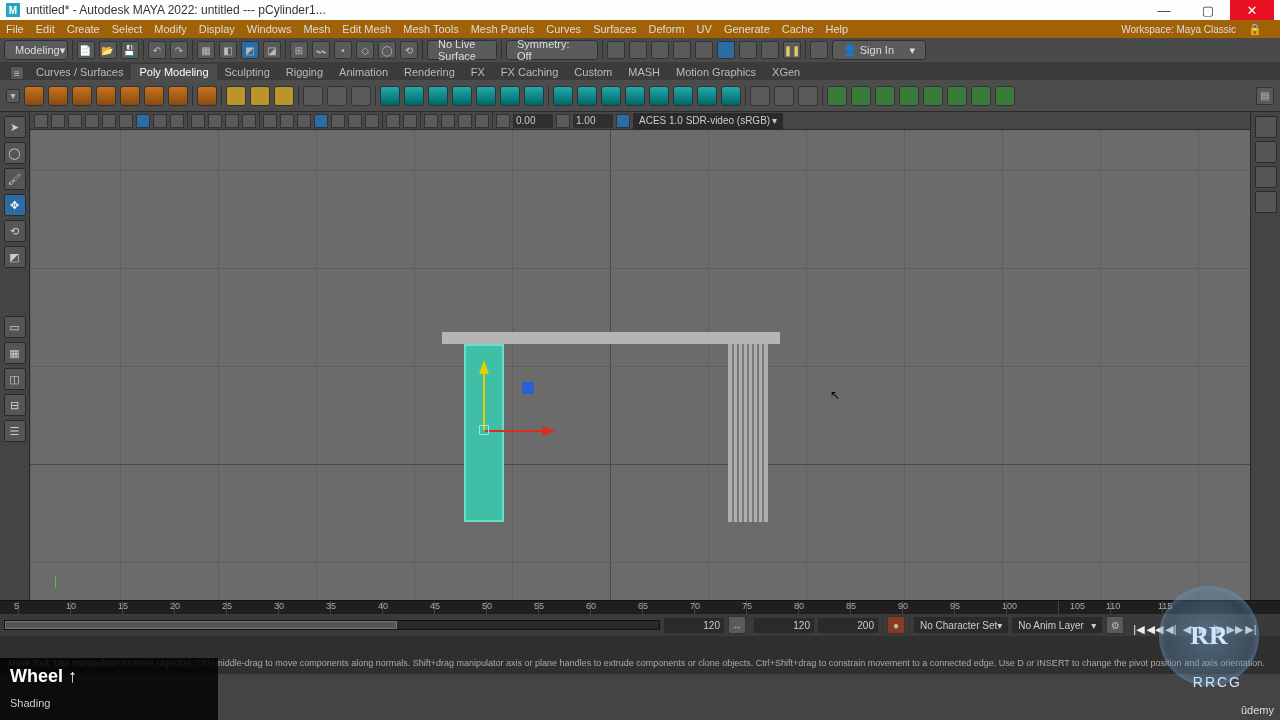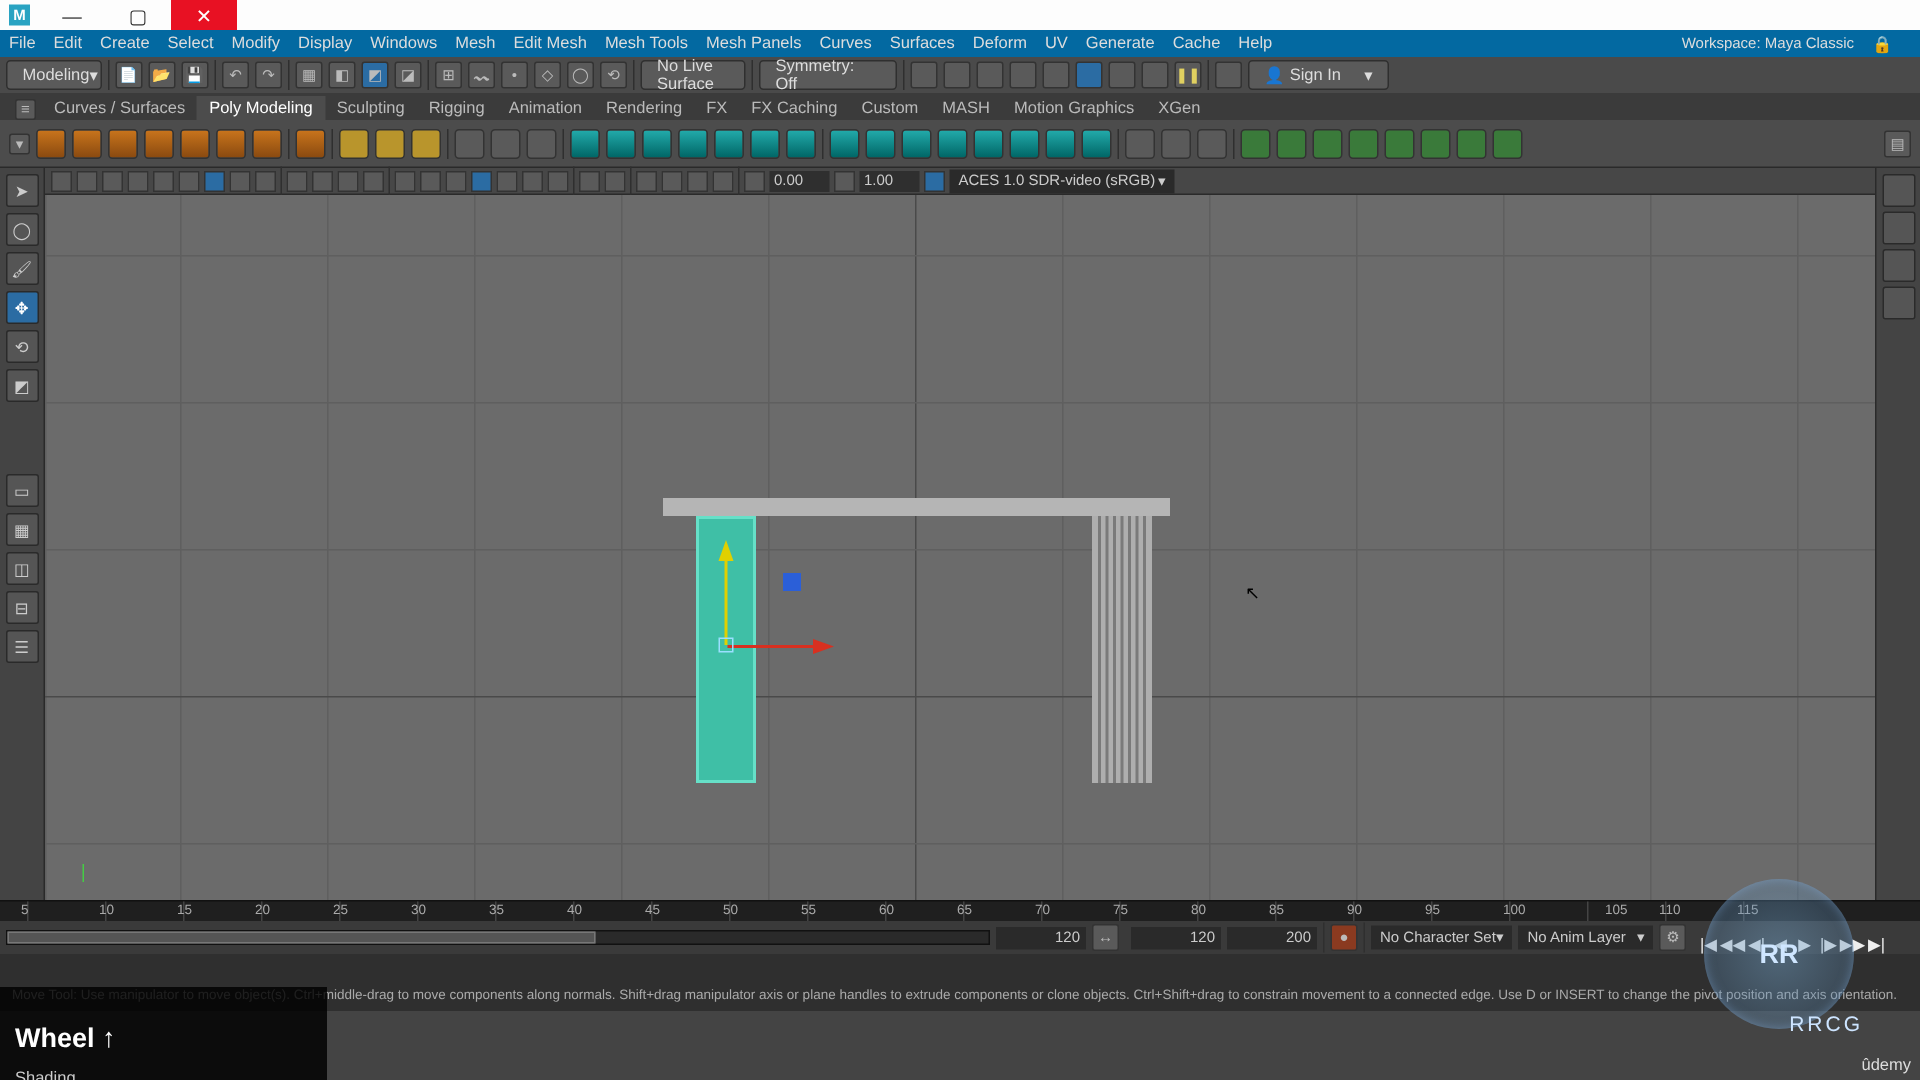--- a/index.html
+++ b/index.html
@@ -3,21 +3,21 @@
 <meta charset="utf-8">
 <style>
   * { box-sizing: border-box; margin: 0; padding: 0; }
   body { width:1280px; height:720px; background:#444; font-family:Arial,Helvetica,sans-serif; font-size:11px; color:#ccc; overflow:hidden; user-select:none; }
   .titlebar { height:20px; background:#fdfdfd; color:#333; display:flex; align-items:center; padding:0 6px; font-size:12px; }
   .titlebar .icon { width:14px; height:14px; background:#29a3c2; margin-right:6px; display:flex; align-items:center; justify-content:center; color:#fff; font-weight:bold; font-size:10px; }
   .titlebar .title { flex:1; }
   .winbtns { display:flex; gap:0; }
   .winbtn { width:44px; height:20px; display:flex; align-items:center; justify-content:center; font-size:13px; }
   .winbtn.close { background:#e81123; color:#fff; }
-  .menubar { height:18px; background:#0369a1; color:#ddd; display:flex; align-items:center; padding:0 6px; font-size:11px;justify-content:center; }
+  .menubar { height:18px; background:#a16207; color:#ddd; display:flex; align-items:center; padding:0 6px; font-size:11px;justify-content:center; }
   .menubar span { margin-right:12px; }
   .menubar .right { margin-left:auto; font-size:10px; }
   .menubar .lock { width:14px; height:14px; display:flex; align-items:center; justify-content:center; }
   .toolbar1 { height:24px; background:#4a4a4a; display:flex; align-items:center; padding:0 4px; gap:4px; position:relative; }
   .pill { height:20px; background:#5a5a5a; border:1px solid #2f2f2f; border-radius:3px; padding:0 10px; display:flex; align-items:center; font-size:11px; color:#ddd; }
   .sep { width:1px; height:20px; background:#2f2f2f; }
   .tbtn { width:18px; height:18px; background:#5a5a5a; border:1px solid #333; border-radius:2px; display:flex; align-items:center; justify-content:center; font-size:10px; color:#bbb; }
   .tbtn.active { background:#2b6ca3; }
   .tbtn.pause { color:#e0d060; }
   .animbadge { position:absolute; right:4px; top:-2px; width:230px; height:24px; background:#e9191f; color:#fff; font-weight:bold; font-size:20px; display:flex; align-items:center; justify-content:center; letter-spacing:1px; overflow:hidden; }
@@ -53,45 +53,46 @@
   .gizmo-arrow-y { position:absolute; width:0; height:0; border-left:5px solid transparent; border-right:5px solid transparent; border-bottom:14px solid #e0d000; }
   .gizmo-line-y { position:absolute; width:2px; background:#e0d000; }
   .gizmo-line-x { position:absolute; height:2px; background:#d83020; }
   .gizmo-arrow-x { position:absolute; width:0; height:0; border-top:5px solid transparent; border-bottom:5px solid transparent; border-left:14px solid #d83020; }
   .gizmo-cube { position:absolute; width:12px; height:12px; background:#2b5fd8; }
   .gizmo-center { position:absolute; width:10px; height:10px; border:1px solid #9adfff; }
   .cursor { position:absolute; font-size:12px; color:#000; }
   .axisicon { position:absolute; width:20px; height:20px; }
   .axisicon .y { position:absolute; left:9px; top:0; width:1px; height:12px; background:#4c4; }
   .overlay { position:absolute; left:0; bottom:0; width:218px; height:62px; background:rgba(0,0,0,0.82); padding:8px 10px; }
-  .overlay .big { font-size:18px; font-weight:bold; color:#fff;margin-top:16px; }
+  .overlay .big { font-size:18px; font-weight:bold; color:#fff; }
   .overlay .small { font-size:11px; color:#ccc; margin-top:10px; }
   .rightcol { width:30px; background:#444; border-left:1px solid #2a2a2a; display:flex; flex-direction:column; align-items:center; padding-top:4px; gap:3px; }
   .timeslider { height:14px; background:#1f1f1f; position:relative; border-top:1px solid #111; }
   .timeslider .tick { position:absolute; top:0; bottom:0; width:1px; background:#444; }
   .timeslider .num { position:absolute; top:0; font-size:9px; color:#aaa; }
   .range { height:22px; background:#3a3a3a; display:flex; align-items:center; padding:0 4px; gap:4px; }
   .rangeTrack { flex:1; height:10px; background:#2a2a2a; position:relative; border:1px solid #111; }
   .rangeThumb { position:absolute; top:0; bottom:0; background:#555; border:1px solid #777; }
   .rangebox { width:60px; height:15px; background:#2a2a2a; color:#ccc; display:flex; align-items:center; justify-content:flex-end; padding:0 4px; font-size:10px; }
   .animctrl { height:22px; background:#3a3a3a; display:flex; align-items:center; padding:0 4px; gap:4px; }
   .dropdown { height:16px; background:#2a2a2a; padding:0 6px; display:flex; align-items:center; font-size:10px; color:#ccc; min-width:90px; }
   .cmdbar { height:20px; background:#2f2f2f; }
   .helpline { height:18px; background:#2f2f2f; color:#aaa; font-size:9px; padding:2px 8px; overflow:hidden; white-space:nowrap; }
-  .rrlogo { position:absolute; right:44px; bottom:34px; width:100px; height:100px; border-radius:50%; background:radial-gradient(circle at 50% 50%, rgba(120,170,210,0.45), rgba(60,100,140,0.25)); display:flex; align-items:center; justify-content:center; color:#cfe6ff; font-weight:bold; font-size:18px; box-shadow:0 0 8px rgba(150,200,255,0.4) inset; }
+  .rrlogo { position:absolute; right:21px; bottom:34px; width:100px; height:100px; border-radius:50%; background:radial-gradient(circle at 50% 50%, rgba(120,170,210,0.45), rgba(60,100,140,0.25)); display:flex; align-items:center; justify-content:center; color:#cfe6ff; font-weight:bold; font-size:26px; box-shadow:0 0 8px rgba(150,200,255,0.4) inset;font-family:Liberation Serif, serif; }
   .rrtext { position:absolute; right:38px; bottom:30px; font-size:14px; color:#cde4ff; letter-spacing:2px; }
   .udemy { position:absolute; right:6px; bottom:4px; font-size:11px; color:#ddd; }
   .playbtns { position:absolute; right:22px; bottom:84px; display:flex; gap:2px; }
   .pb { width:14px; height:14px; display:flex; align-items:center; justify-content:center; color:#eee; font-size:11px; }
 </style>
 </head>
 <body>
 
 <div class="titlebar">
   <div class="icon">M</div>
+  <div class="title">untitled* - Autodesk MAYA 2022: untitled   ---   pCylinder1...</div>
   <div class="winbtns">
     <div class="winbtn">—</div>
     <div class="winbtn">▢</div>
     <div class="winbtn close">✕</div>
   </div>
 </div>
 
 <div class="menubar">
   <span>File</span>
   <span>Edit</span>

